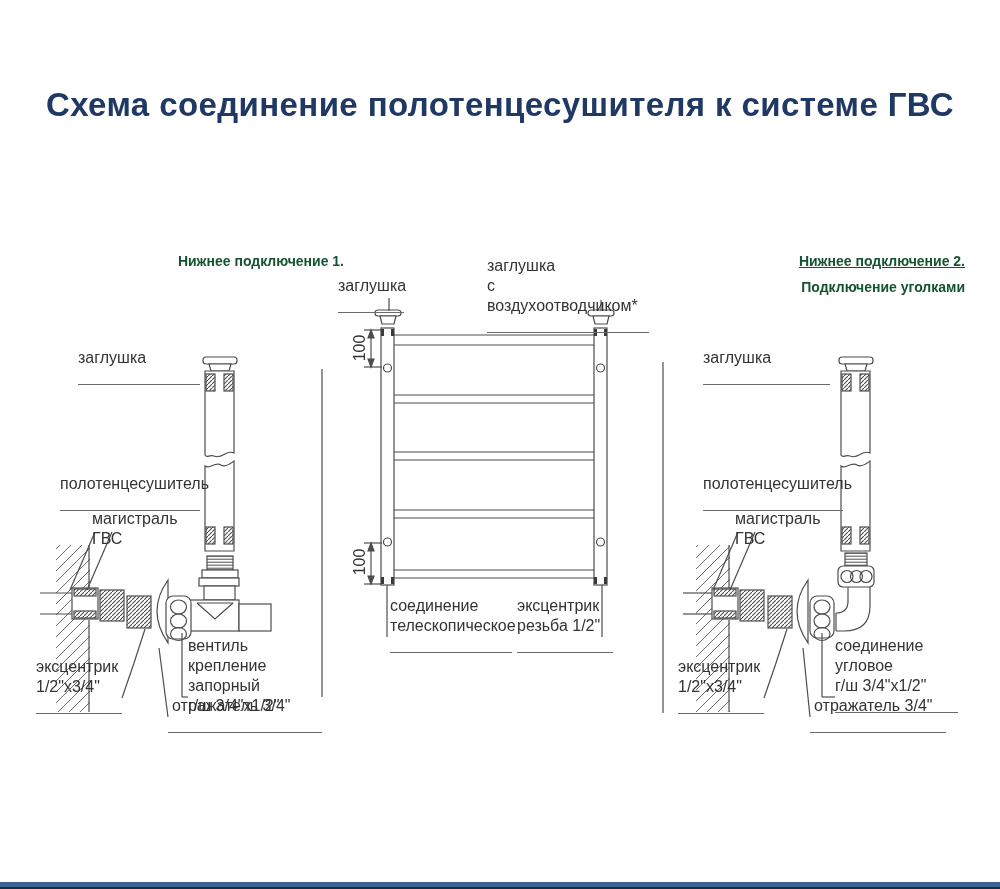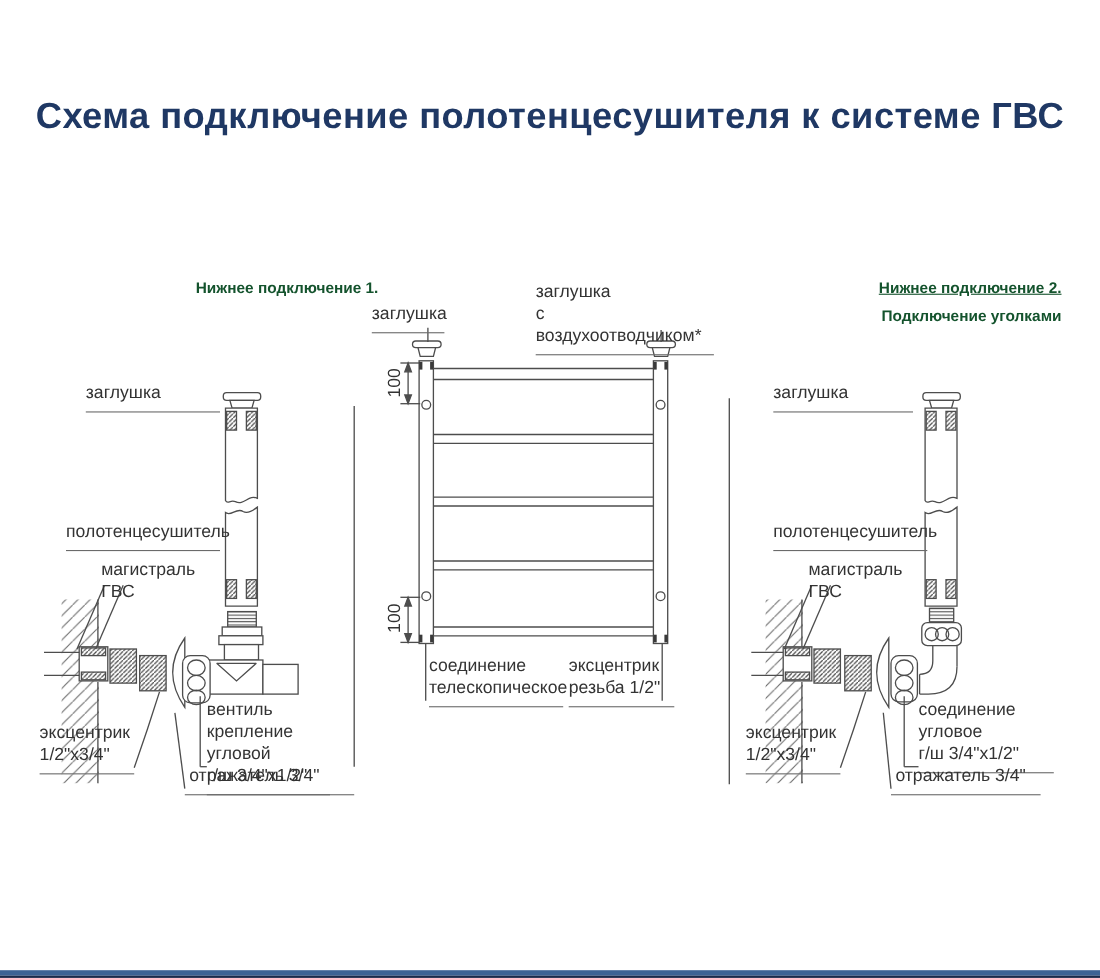--- a/index.html
+++ b/index.html
@@ -3,32 +3,32 @@
 <meta charset="utf-8">
 <style>
   html,body{margin:0;padding:0;background:#fff;}
   .page{position:relative;width:1000px;height:889px;background:#fff;overflow:hidden;
         font-family:"Liberation Sans",sans-serif;}
   .abs{position:absolute;}
   .title{left:0;right:0;top:86px;text-align:center;font-size:33px;font-weight:bold;
          letter-spacing:.4px;color:#1F3864;}
   .hdr{font-size:14px;font-weight:bold;color:#14532d;text-align:right;width:306px;}
   .lbl{font-size:16px;line-height:20px;color:#333;z-index:2;}
-  .ul{border-bottom:1px solid #6a6a6a;padding-bottom:6px;}
+  .ul{border-bottom:1px solid #6a6a6a;padding-bottom:16px;}
   .rot{transform:rotate(-90deg);transform-origin:center;text-align:center;}
   svg.draw{position:absolute;left:0;top:0;z-index:1;}
   .footer-a{left:0;width:1000px;top:882px;height:5px;background:#3D6394;}
   .footer-b{left:0;width:1000px;top:887px;height:2px;background:#1B2A4A;}
 </style>
 </head>
 <body>
 
 <div class="page">
 
-  <div class="abs title">Схема подключение полотенцесушителя к системе ГВС</div>
+  <div class="abs title">Схема соединение полотенцесушителя к системе ГВС</div>
 
   <div class="abs hdr" style="left:38px;top:253px;">Нижнее подключение 1.</div>
   <div class="abs hdr" style="left:659px;top:253px;text-decoration:underline;">Нижнее подключение 2.</div>
   <div class="abs hdr" style="left:659px;top:279px;">Подключение уголками</div>
 
   <svg class="draw" width="1000" height="889" viewBox="0 0 1000 889">
     <defs>
       <pattern id="dh" width="4" height="4" patternUnits="userSpaceOnUse">
         <line x1="0" y1="4" x2="4" y2="0" stroke="#4d4d4d" stroke-width="1.1"></line>
       </pattern>
@@ -237,21 +237,21 @@
 
   <div class="abs lbl ul" style="left:78px;top:348px;width:122px;">заглушка</div>
   <div class="abs lbl ul" style="left:60px;top:474px;width:140px;">полотенцесушитель</div>
   <div class="abs lbl" style="left:92px;top:509px;width:112px;">магистраль ГВС</div>
   <div class="abs lbl ul" style="left:36px;top:657px;width:86px;">
     <div>эксцентрик</div>
     <div>1/2"x3/4"</div>
   </div>
   <div class="abs lbl ul" style="left:188px;top:636px;width:134px;">
     <div>вентиль крепление</div>
-    <div>угловой</div>
+    <div>запорный</div>
     <div>г/ш 3/4"x1/2"</div>
   </div>
   <div class="abs lbl ul" style="left:168px;top:696px;width:128px;padding-left:4px;">отражатель 3/4"</div>
 
   <div class="abs lbl ul" style="left:338px;top:276px;width:66px;">заглушка</div>
   <div class="abs lbl ul" style="left:487px;top:256px;width:162px;">
     <div>заглушка</div>
     <div>с воздухоотводчиком*</div>
   </div>
   <div class="abs lbl rot" style="left:340px;top:338px;width:40px;height:20px;">100</div>

